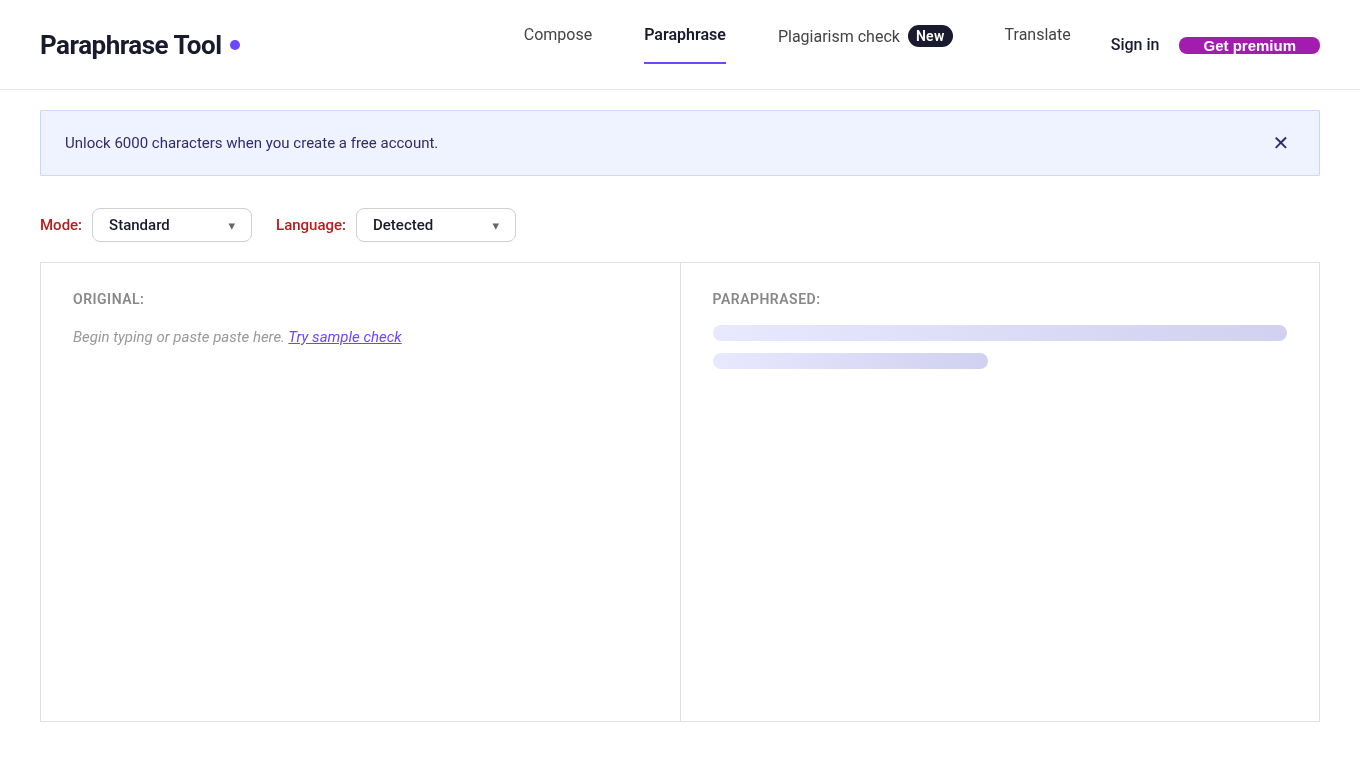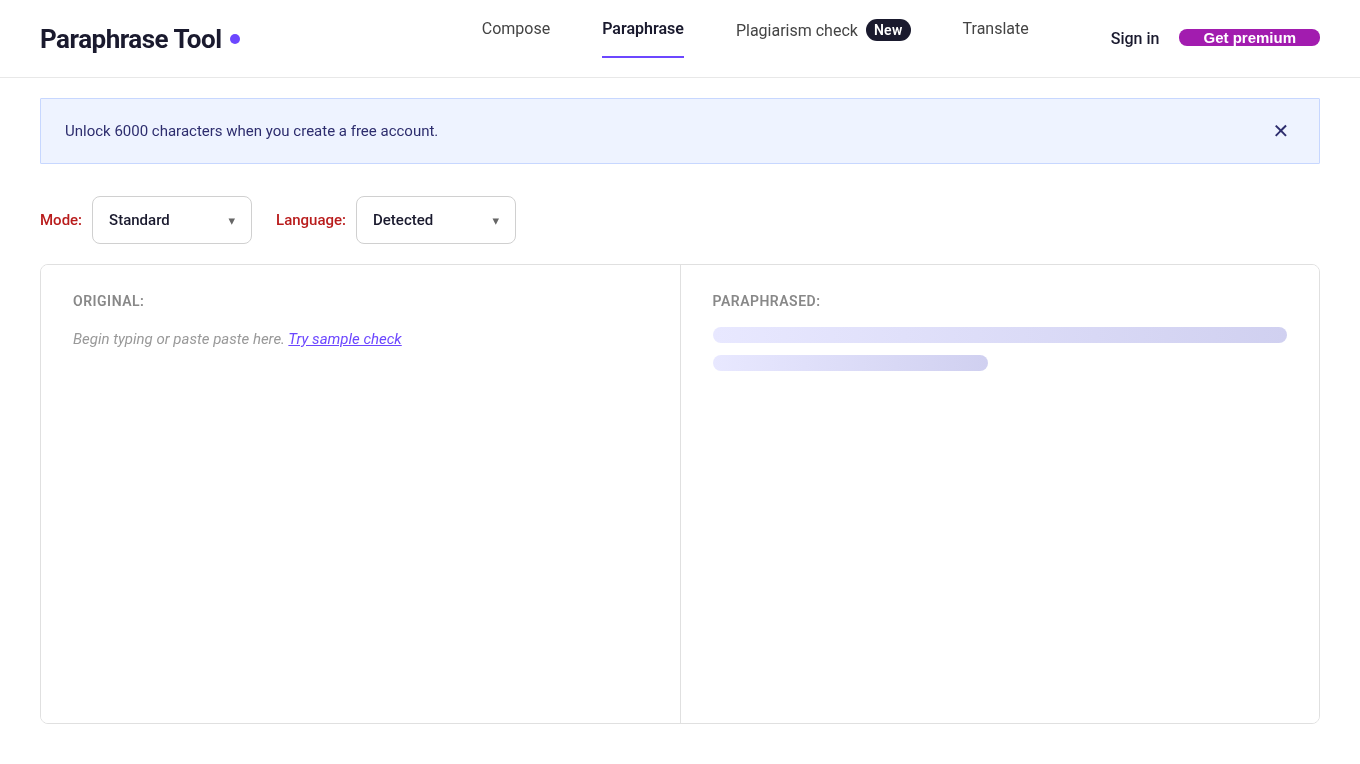--- a/index.html
+++ b/index.html
@@ -14,21 +14,21 @@
       color: #1a1a2e;
       width: 1360px;
       min-height: 764px;
     }
 
     
     header {
       display: flex;
       align-items: center;
       padding: 0 40px;
-      height: 78px;
+      height: 90px;
       border-bottom: 1px solid #e8e8e8;
     }
 
     .logo-area {
       display: flex;
       align-items: center;
       gap: 6px;
       margin-right: auto;
       text-decoration: none;
     }
@@ -82,23 +82,22 @@
       color: #fff;
       font-size: 14px;
       font-weight: 600;
       padding: 3px 8px;
       border-radius: 20px;
       letter-spacing: 0.3px;
     }
 
     .header-actions {
       display: flex;
-      align-items: flex-start;
+      align-items: flex-end;
       gap: 20px;
-      margin-left: 42px;
     }
 
     .sign-in-link {
       text-decoration: none;
       font-size: 16px;
       color: #1a1a2e;
       font-weight: 500;
     }
 
     .get-premium-btn {
@@ -162,42 +161,42 @@
       font-weight: 500;
       color: #b91c1c;
     }
 
     .control-select {
       display: flex;
       align-items: center;
       gap: 10px;
       border: 1.5px solid #d0d0d0;
       border-radius: 8px;
-      padding: 14px 16px;
+      padding: 7px 16px;
       background: #fff;
       cursor: pointer;
       font-size: 15px;
       color: #1a1a2e;
       font-weight: 500;
       min-width: 160px;
       user-select: none;
     }
 
     .control-select .chevron {
       margin-left: auto;
       color: #666;
       font-size: 13px;
     }
 
     
     .editor-container {
       display: flex;
       margin: 0 40px;
       border: 1.5px solid #e0e0e0;
-      border-radius: 8px;
+      border-radius: 0;
       overflow: hidden;
       min-height: 460px;
     }
 
     .editor-pane {
       flex: 1;
       padding: 28px 32px;
       background: #fff;
     }
 

